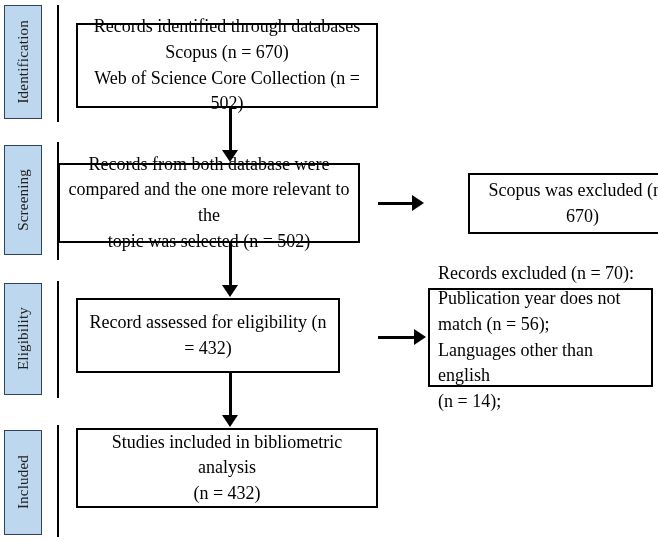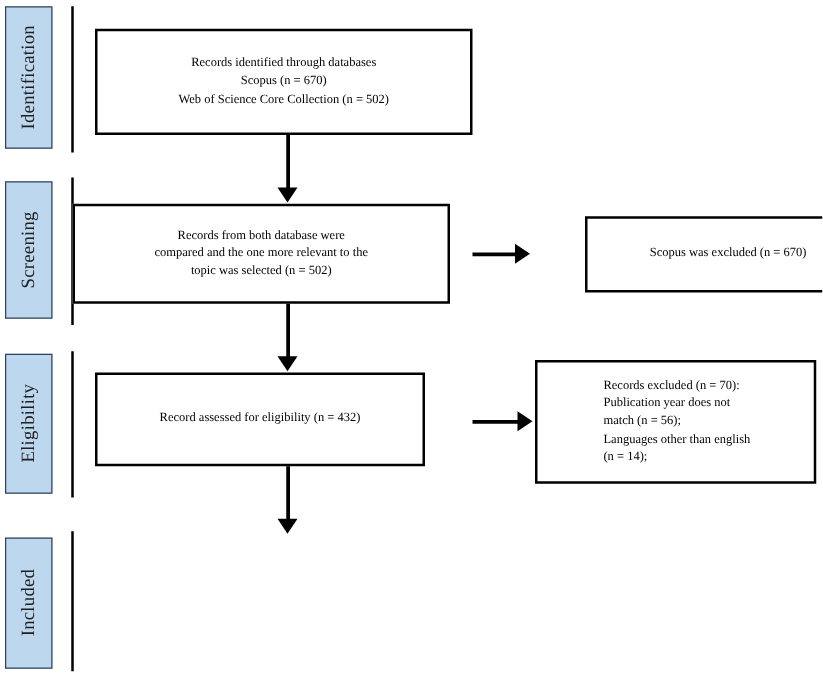--- a/index.html
+++ b/index.html
@@ -47,21 +47,21 @@
     position: absolute;
     box-sizing: border-box;
     background: #ffffff;
     border: 2px solid #000000;
     display: flex;
     align-items: center;
     justify-content: center;
     padding: 2px 6px;
   }
   .flow-box .box-text {
-    font-size: 10px;
+    font-size: 18px;
     line-height: 1.42;
     color: #000000;
     text-align: center;
     white-space: pre-line;
   }
   .flow-box.left-align {
     justify-content: center;
     padding-left: 8px;
   }
   .flow-box.left-align .box-text {
@@ -158,14 +158,18 @@
     <span class="box-text">Records excluded (n = 70):
 Publication year does not
 match (n = 56);
 Languages other than english
 (n = 14);</span>
   </div>
 
   <div class="conn-vline" style="left:229px; top:373px; height:44px;"></div>
   <div class="arrow-down" style="left:222px; top:415px;"></div>
 
+  <div class="flow-box" style="left:76px; top:428px; width:302px; height:80px;">
+    <span class="box-text">Studies included in bibliometric analysis
+(n = 432)</span>
+  </div>
 
 </div>
 
 </body></html>

